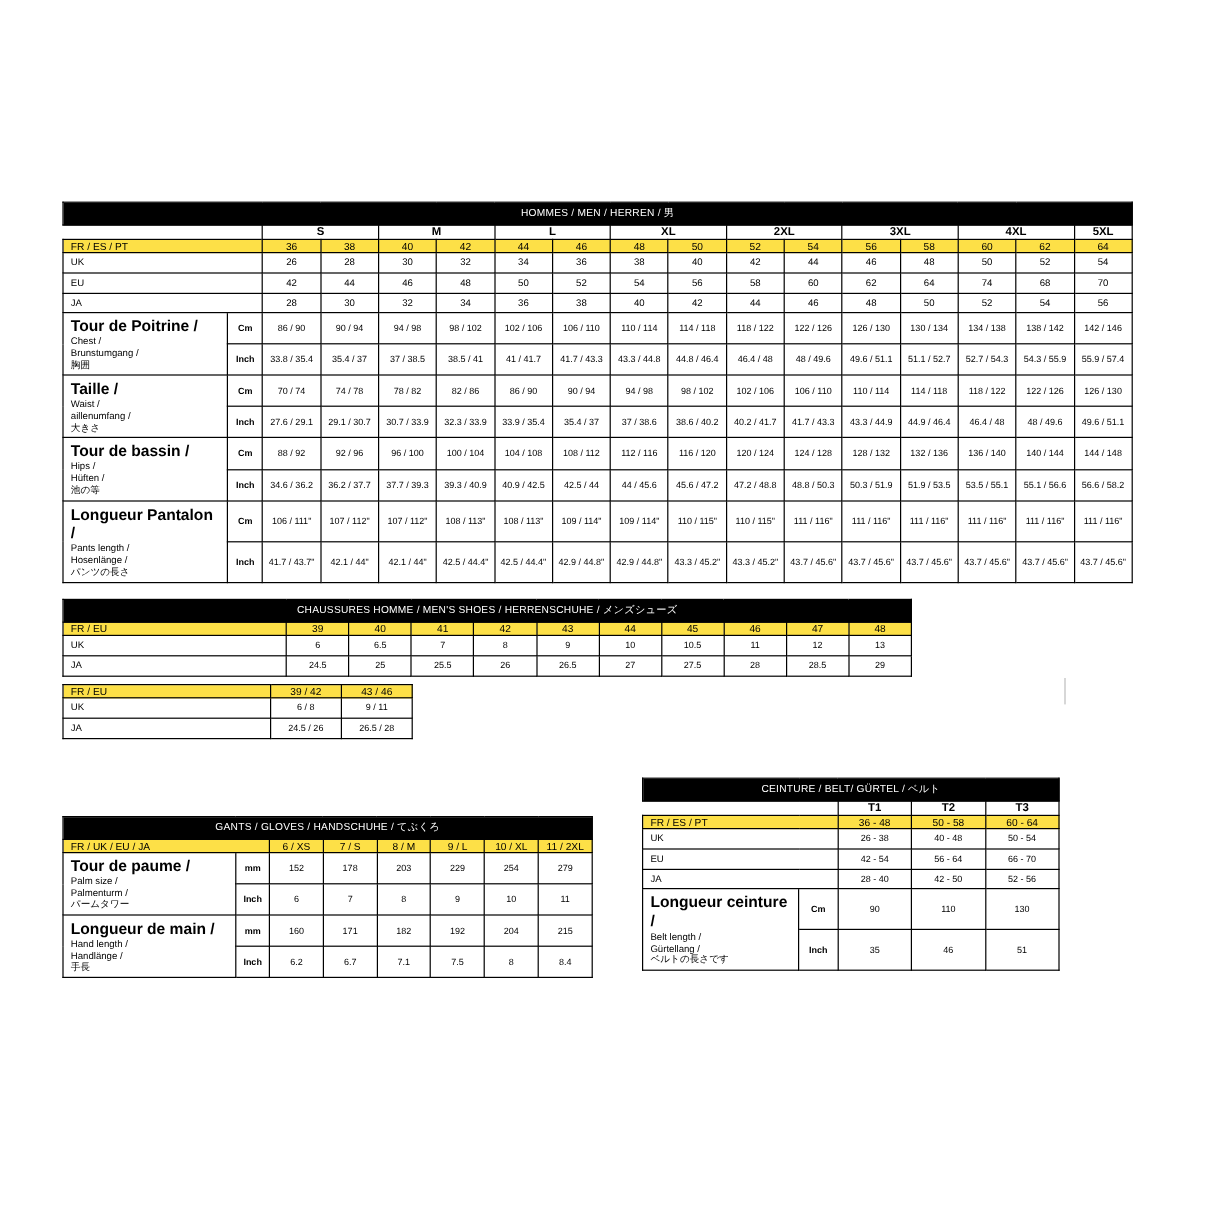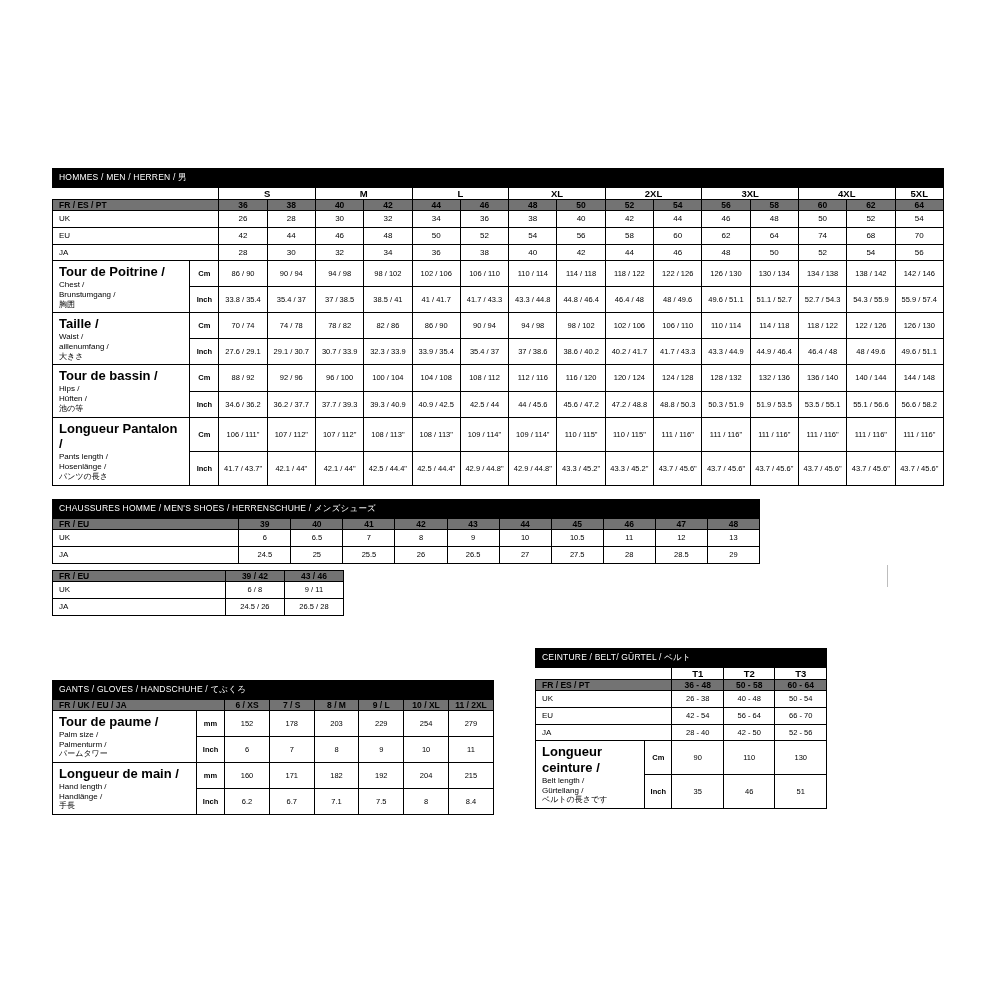--- a/index.html
+++ b/index.html
@@ -2,23 +2,23 @@
 <html><head>
 <meta charset="utf-8">
 <style>
   html,body{margin:0;padding:0;}
   body{width:1005px;height:1005px;background:#ffffff;font-family:"Liberation Sans",sans-serif;color:#000;}
   .page{position:relative;width:1005px;height:1005px;}
 
   table{border-collapse:collapse;}
   td,th{border:1px solid #000;padding:0;font-weight:normal;text-align:center;vertical-align:middle;}
 
-  .hdrbar{background:#000;color:#fff;text-align:left;padding:3px 6px;font-size:8.5px;letter-spacing:.2px;}
-
-  .yellow{background:#737373;font-weight:bold;font-size:8.5px;}
+  .hdrbar{background:#000;color:#fff;text-align:center;padding:3px 6px;font-size:8.5px;letter-spacing:.2px;}
+
+  .yellow{background:#fde047;font-weight:normal;font-size:8.5px;}
   .yellow.left{text-align:left;padding-left:6px;}
   .grp{font-weight:bold;font-size:9.5px;}
   .sz{font-size:8px;}
   .lbl{text-align:left;padding:3px 6px;font-size:8px;line-height:1.22;}
   .lbl b{font-weight:bold;font-size:13px;}
   .unit{font-size:7.5px;font-weight:bold;width:26px;text-align:center;}
   .val{font-size:7.5px;}
   .nohdr{border:none;}
 
   
@@ -33,21 +33,21 @@
 
   #socks-table{position:absolute;left:52px;top:570px;width:292px;}
   #socks-table .c-label{width:154px;}
   #socks-table td.val{width:54px;}
 
   #gloves-table{position:absolute;left:52px;top:680px;width:442px;}
   #gloves-table .c-label{width:136px;}
   #gloves-table .c-unit{width:28px;}
   #gloves-table td.val{width:46px;}
 
-  #belt-table{position:absolute;left:535px;top:648px;width:292px;}
+  #belt-table{position:absolute;left:535px;top:648px;width:348px;}
   #belt-table .c-label{width:108px;}
   #belt-table .c-unit{width:26px;}
   #belt-table td.val{width:50px;}
 
   .tick{position:absolute;left:887px;top:565px;width:1px;height:22px;background:#bdbdbd;}
 </style>
 </head>
 <body>
 
 <div class="page">

